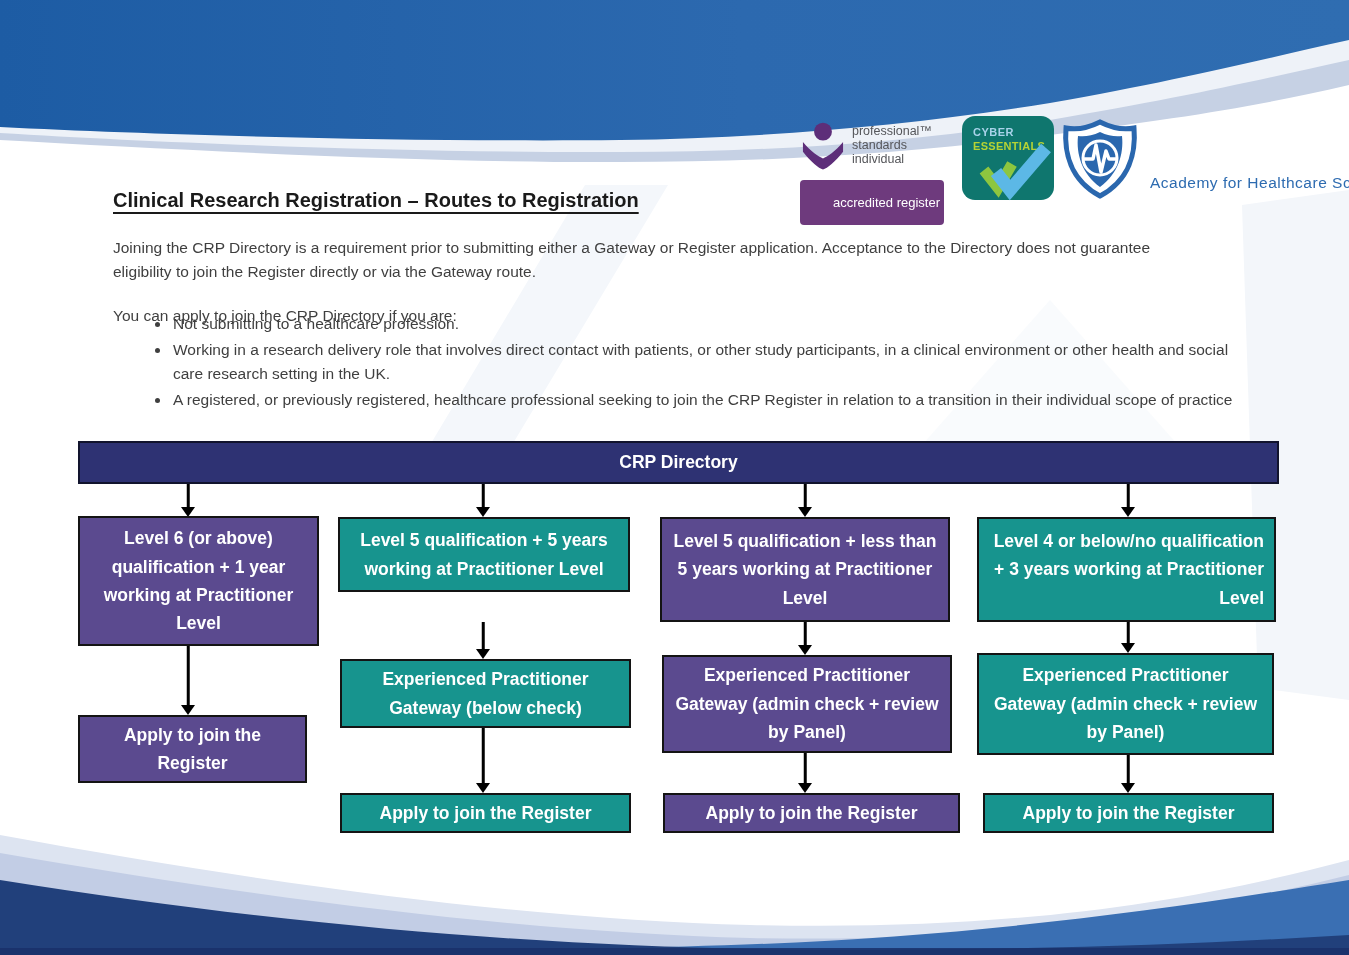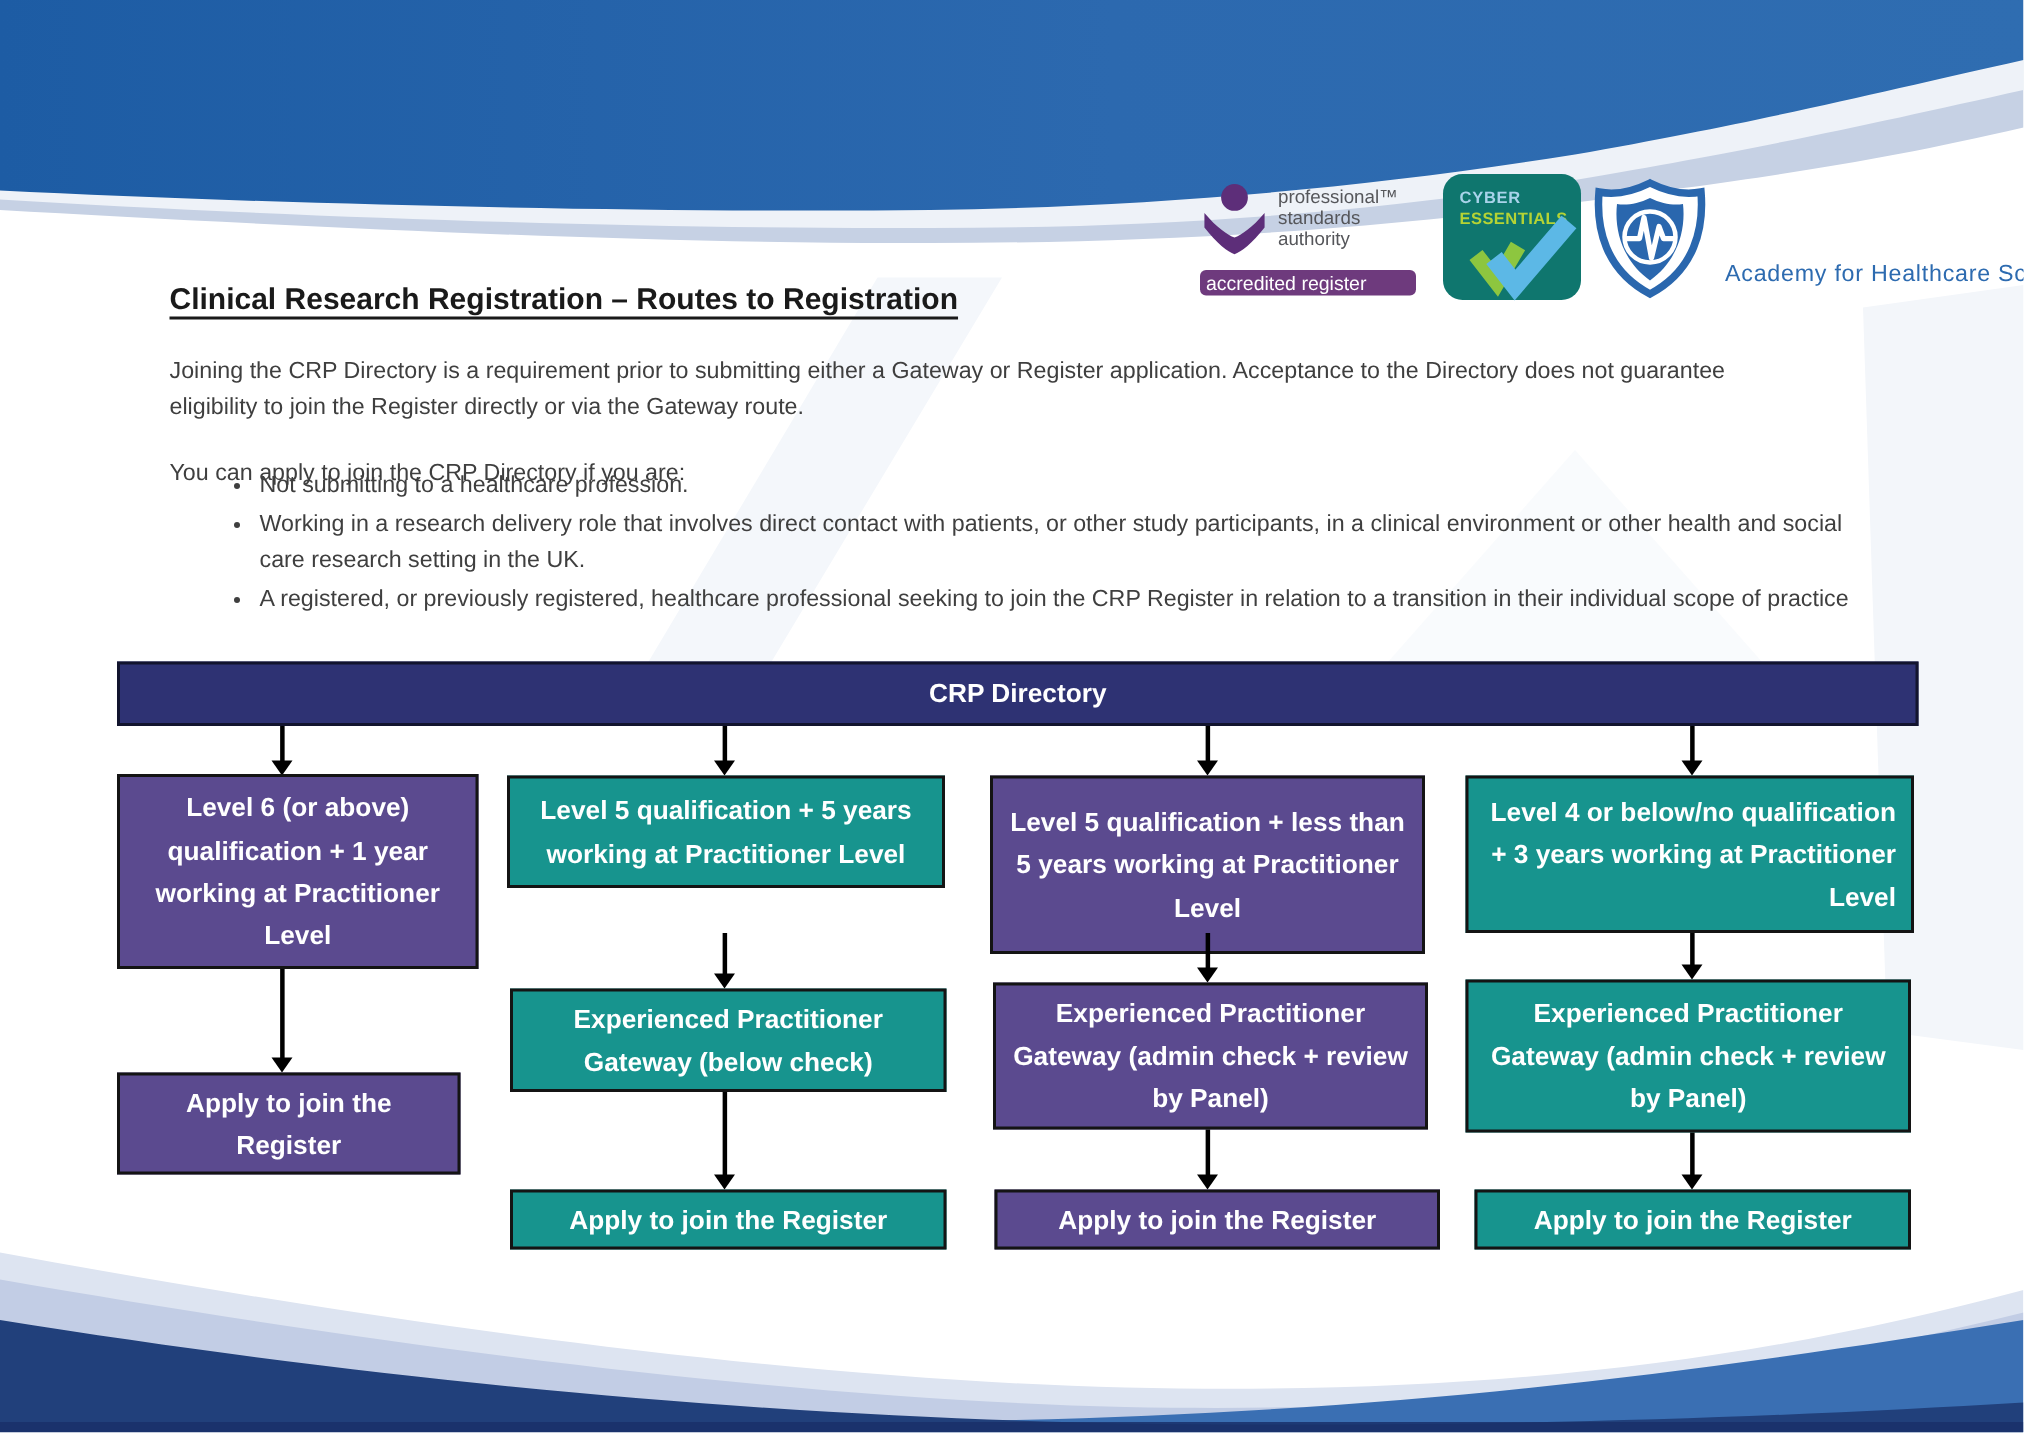--- a/index.html
+++ b/index.html
@@ -11,22 +11,22 @@
   svg.band{position:absolute;left:0;display:block;pointer-events:none;}
   .top-band{top:0;}
   .bottom-band{bottom:0;}
   .watermark{top:0;left:0;}
 
   
   .logos{position:absolute;top:116px;left:795px;width:550px;height:86px;display:flex;align-items:flex-start;}
   .psa{position:absolute;left:5px;top:6px;width:150px;}
   .psa-top{display:flex;align-items:flex-start;}
   .psa-text{font-size:12.5px;line-height:14px;color:#55565a;margin-left:6px;margin-top:2px;}
-  .psa-badge{margin-top:6px;background:#6e3a7d;color:#fff;font-size:13px;text-align:left;
-    border-radius:4px;padding:1px 4px;width:136px;}
+  .psa-badge{margin-top:6px;background:#6e3a7d;color:#fff;font-size:13px;text-align:right;
+    border-radius:4px;padding:15px 4px;width:136px;}
   .cyber{position:absolute;left:167px;top:0;width:92px;height:84px;background:#0f766e;border-radius:13px;}
   .cyber-line1{position:absolute;left:11px;top:10px;font-size:11px;font-weight:bold;color:#a9d3ea;letter-spacing:.5px;}
   .cyber-line2{position:absolute;left:11px;top:24px;font-size:11px;font-weight:bold;color:#b5d334;letter-spacing:.3px;}
   .cyber-check{position:absolute;left:14px;top:30px;overflow:visible;}
   .ahcs{position:absolute;left:265px;top:2px;width:285px;height:84px;}
   .ahcs-shield{position:absolute;left:0;top:0;}
   .ahcs-acronym{position:absolute;left:88px;top:-8px;font-size:54px;color:#2d6bb0;letter-spacing:12px;font-weight:400;}
   .ahcs-sub{position:absolute;left:90px;top:56px;font-size:15.5px;color:#2d6bb0;letter-spacing:.5px;white-space:nowrap;}
 
   
@@ -86,21 +86,21 @@
 
   <div class="psa">
     <div class="psa-top">
       <svg width="46" height="52" viewBox="0 0 60 70">
         <circle cx="30" cy="13" r="12" fill="#5d2e79"></circle>
         <path d="M3,27 C14,40 24,47 30,49 C36,47 46,40 57,27 L57,40 C46,54 36,62 30,64 C24,62 14,54 3,40 Z" fill="#5d2e79"></path>
       </svg>
       <div class="psa-text">
         <div>professional™</div>
         <div>standards</div>
-        <div>authority</div>
+        <div>individual</div>
       </div>
     </div>
     <div class="psa-badge">accredited register</div>
   </div>
 
   <div class="cyber">
     <div class="cyber-line1">CYBER</div>
     <div class="cyber-line2">ESSENTIALS</div>
     <svg class="cyber-check" width="80" height="52" viewBox="0 0 80 52">
       <path d="M8,24 L22,42 L36,18" fill="none" stroke="#8dc63f" stroke-width="11"></path>
@@ -141,21 +141,21 @@
 <div class="box purple" style="left:78px;top:516px;width:241px;height:130px;">Level 6 (or above) qualification + 1 year working at Practitioner Level</div>
 <div class="arrow" style="left:180px;top:646px;height:69px;"></div>
 <div class="box purple" style="left:78px;top:715px;width:229px;height:68px;">Apply to join the Register</div>
 
 <div class="box teal" style="left:338px;top:517px;width:292px;height:75px;">Level 5 qualification + 5 years working at Practitioner Level</div>
 <div class="arrow" style="left:475px;top:622px;height:37px;"></div>
 <div class="box teal" style="left:340px;top:659px;width:291px;height:69px;">Experienced Practitioner Gateway (below check)</div>
 <div class="arrow" style="left:475px;top:728px;height:65px;"></div>
 <div class="box teal" style="left:340px;top:793px;width:291px;height:40px;">Apply to join the Register</div>
 
-<div class="box purple" style="left:660px;top:517px;width:290px;height:119px;">Level 5 qualification + less than 5 years working at Practitioner Level</div>
+<div class="box purple" style="left:660px;top:517px;width:290px;height:105px;">Level 5 qualification + less than 5 years working at Practitioner Level</div>
 <div class="arrow" style="left:797px;top:622px;height:33px;"></div>
 <div class="box purple" style="left:662px;top:655px;width:290px;height:98px;">Experienced Practitioner Gateway (admin check + review by Panel)</div>
 <div class="arrow" style="left:797px;top:753px;height:40px;"></div>
 <div class="box purple" style="left:663px;top:793px;width:297px;height:40px;">Apply to join the Register</div>
 
 <div class="box teal" style="left:977px;top:517px;width:299px;height:105px;text-align:right;">Level 4 or below/no qualification + 3 years working at Practitioner Level</div>
 <div class="arrow" style="left:1120px;top:622px;height:31px;"></div>
 <div class="box teal" style="left:977px;top:653px;width:297px;height:102px;">Experienced Practitioner Gateway (admin check + review by Panel)</div>
 <div class="arrow" style="left:1120px;top:755px;height:38px;"></div>
 <div class="box teal" style="left:983px;top:793px;width:291px;height:40px;">Apply to join the Register</div>

